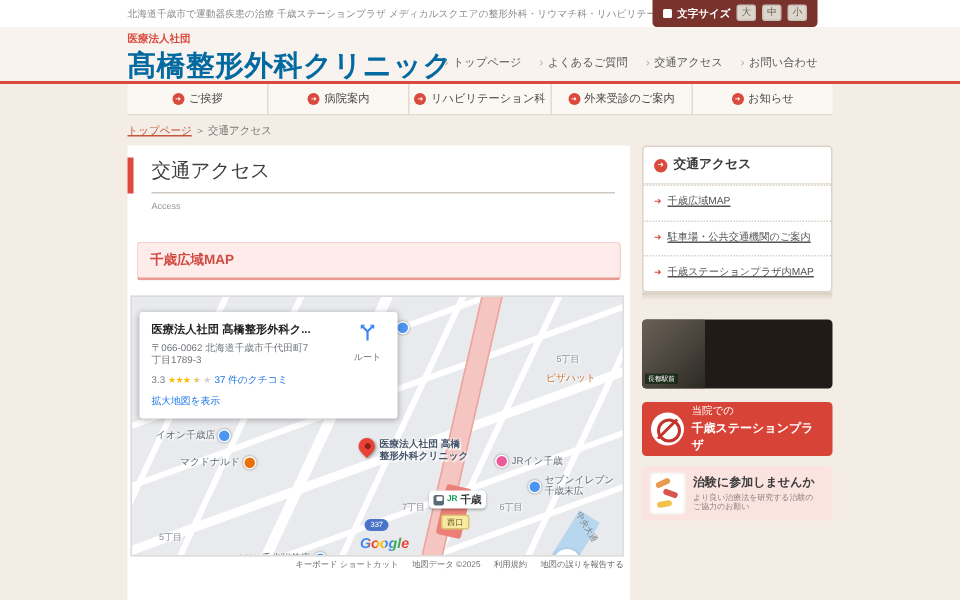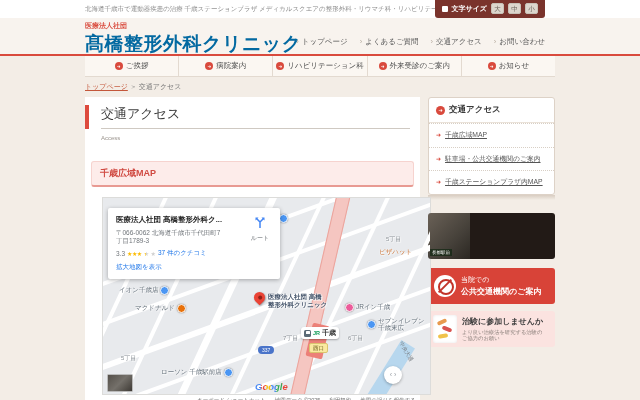--- a/index.html
+++ b/index.html
@@ -35,21 +35,21 @@
   .breadcrumb .bc-home { color:#c4573b; text-decoration:underline; }
   .content { margin:0 85px; display:flex; align-items:flex-start; }
   .main { width:335px; flex:0 0 auto; background:#fff; min-height:303px; padding-top:8px; }
   .title-block { border-left:4px solid #dd4b3e; padding-left:12px; margin-bottom:6px; }
   .page-title { font-size:13px; font-weight:normal; color:#3c3c3c; border-bottom:1px solid #cfc9c2;
     padding-bottom:5px; margin-right:10px; }
   .page-sub { font-size:6px; color:#9b958e; padding-left:16px; margin-bottom:20px; }
   .section-head { margin:0 6px 10px 6px; background:#fdecea; color:#d04a42; font-size:9px; font-weight:bold;
     padding:5px 8px; border:1px solid #f6d3cf; border-bottom:2px solid #e89a93; border-radius:3px; }
   
-  .map { position:relative; margin:0 17px; width:329px; height:198px; background:#e8eaed;
+  .map { position:relative; margin:0 2px; width:329px; height:174px; background:#e8eaed;
     overflow:hidden; border:1px solid #dcdcda; }
   .road { position:absolute; background:#ffffff; z-index:1; }
   .road.v { width:4px; height:320px; top:-60px; transform:rotate(25deg); }
   .road.v.wide { width:7px; }
   .road.h { width:430px; height:3.5px; left:-45px; transform:rotate(-20deg); }
   .road.h.wide { height:6px; }
   .rail { position:absolute; left:210px; top:-8px; width:14px; height:215px; background:#f5c6c1;
     border-left:1px solid #eba49d; border-right:1px solid #eba49d; transform:rotate(13deg); z-index:2; }
   .station-bldg { position:absolute; left:206px; top:126px; width:17px; height:34px; background:#ec8078;
     border-radius:2px; transform:rotate(13deg); z-index:2; }
@@ -340,21 +340,21 @@
     <div class="banner b2">
       <div class="photo p2">
         <span class="tag">長都駅前</span>
       </div>
     </div>
 
     <div class="banner b3">
       <div class="novirus"></div>
       <div>
         <div class="l1">当院での</div>
-        <div class="l2">公共交通機関のご案内</div>
+        <div class="l2">千歳ステーションプラザ</div>
       </div>
     </div>
 
     <div class="banner b4">
       <div class="pills">
           <i></i>
           <i></i>
           <i></i>
         </div>
       <div>

